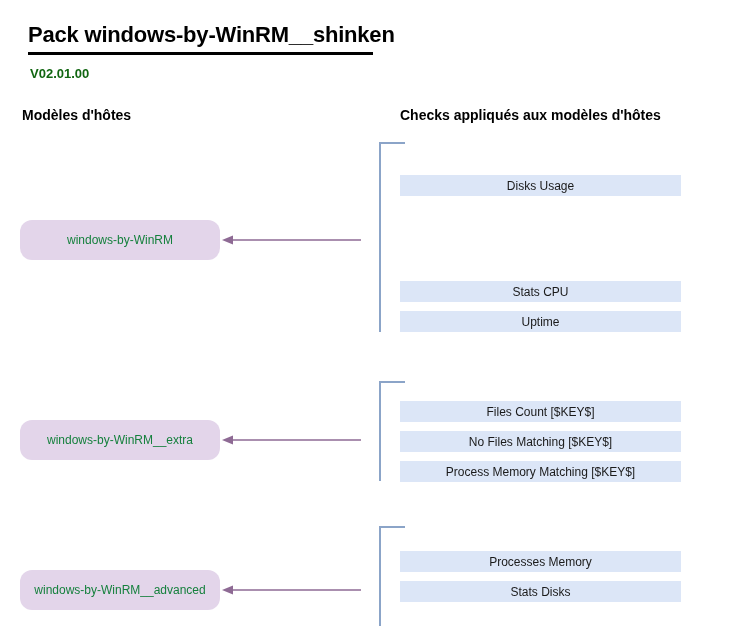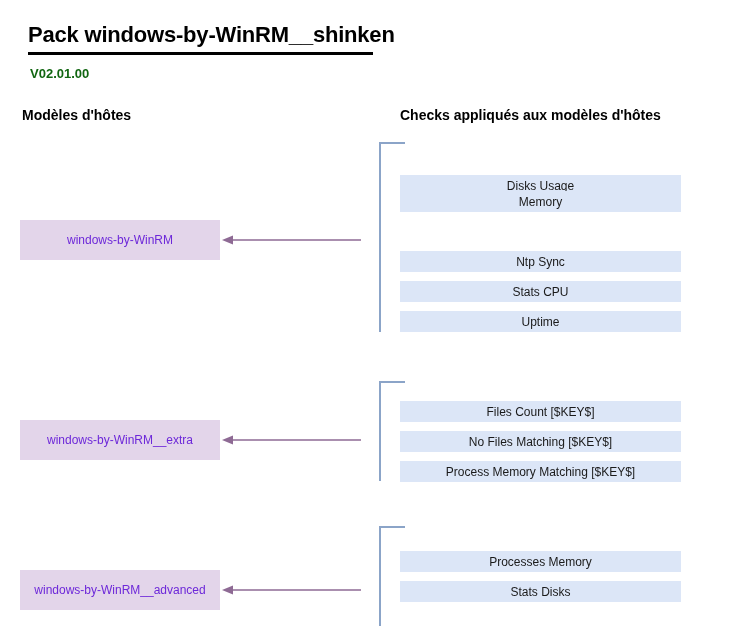--- a/index.html
+++ b/index.html
@@ -63,23 +63,24 @@
   .host-box {
     position: absolute;
     left: 20px;
     width: 200px;
     height: 40px;
     background: #e3d5ea;
     display: flex;
     align-items: center;
     justify-content: center;
     font-size: 12px;
-    color: #6d28d9;
+    color: #15803d;
     white-space: nowrap;
     box-sizing: border-box;
+    border-radius: 12px;
   }
 
   
   .arrow {
     position: absolute;
     height: 12px;
     pointer-events: none;
   }
   .arrow svg { display: block; }
 
@@ -145,26 +146,20 @@
   <div class="arrow" style="left:220px; top:234px; width:142px;">
     <svg width="142" height="12" viewBox="0 0 142 12">
       <line x1="141" y1="6" x2="10" y2="6" stroke="#8e6a94" stroke-width="1.4"></line>
       <polygon points="2,6 13,1.5 13,10.5" fill="#8e6a94"></polygon>
     </svg>
   </div>
 
   <div class="check-box" style="top:175px;">
     <span>Disks Usage</span>
   </div>
-  <div class="check-box" style="top:191px;">
-    <span>Memory</span>
-  </div>
-  <div class="check-box" style="top:251px;">
-    <span>Ntp Sync</span>
-  </div>
   <div class="check-box" style="top:281px;">
     <span>Stats CPU</span>
   </div>
   <div class="check-box" style="top:311px;">
     <span>Uptime</span>
   </div>
 
   <div class="bracket" style="left:379px; top:381px; width:26px; height:100px;">
     <div class="vline"></div>
     <div class="hstub"></div>

